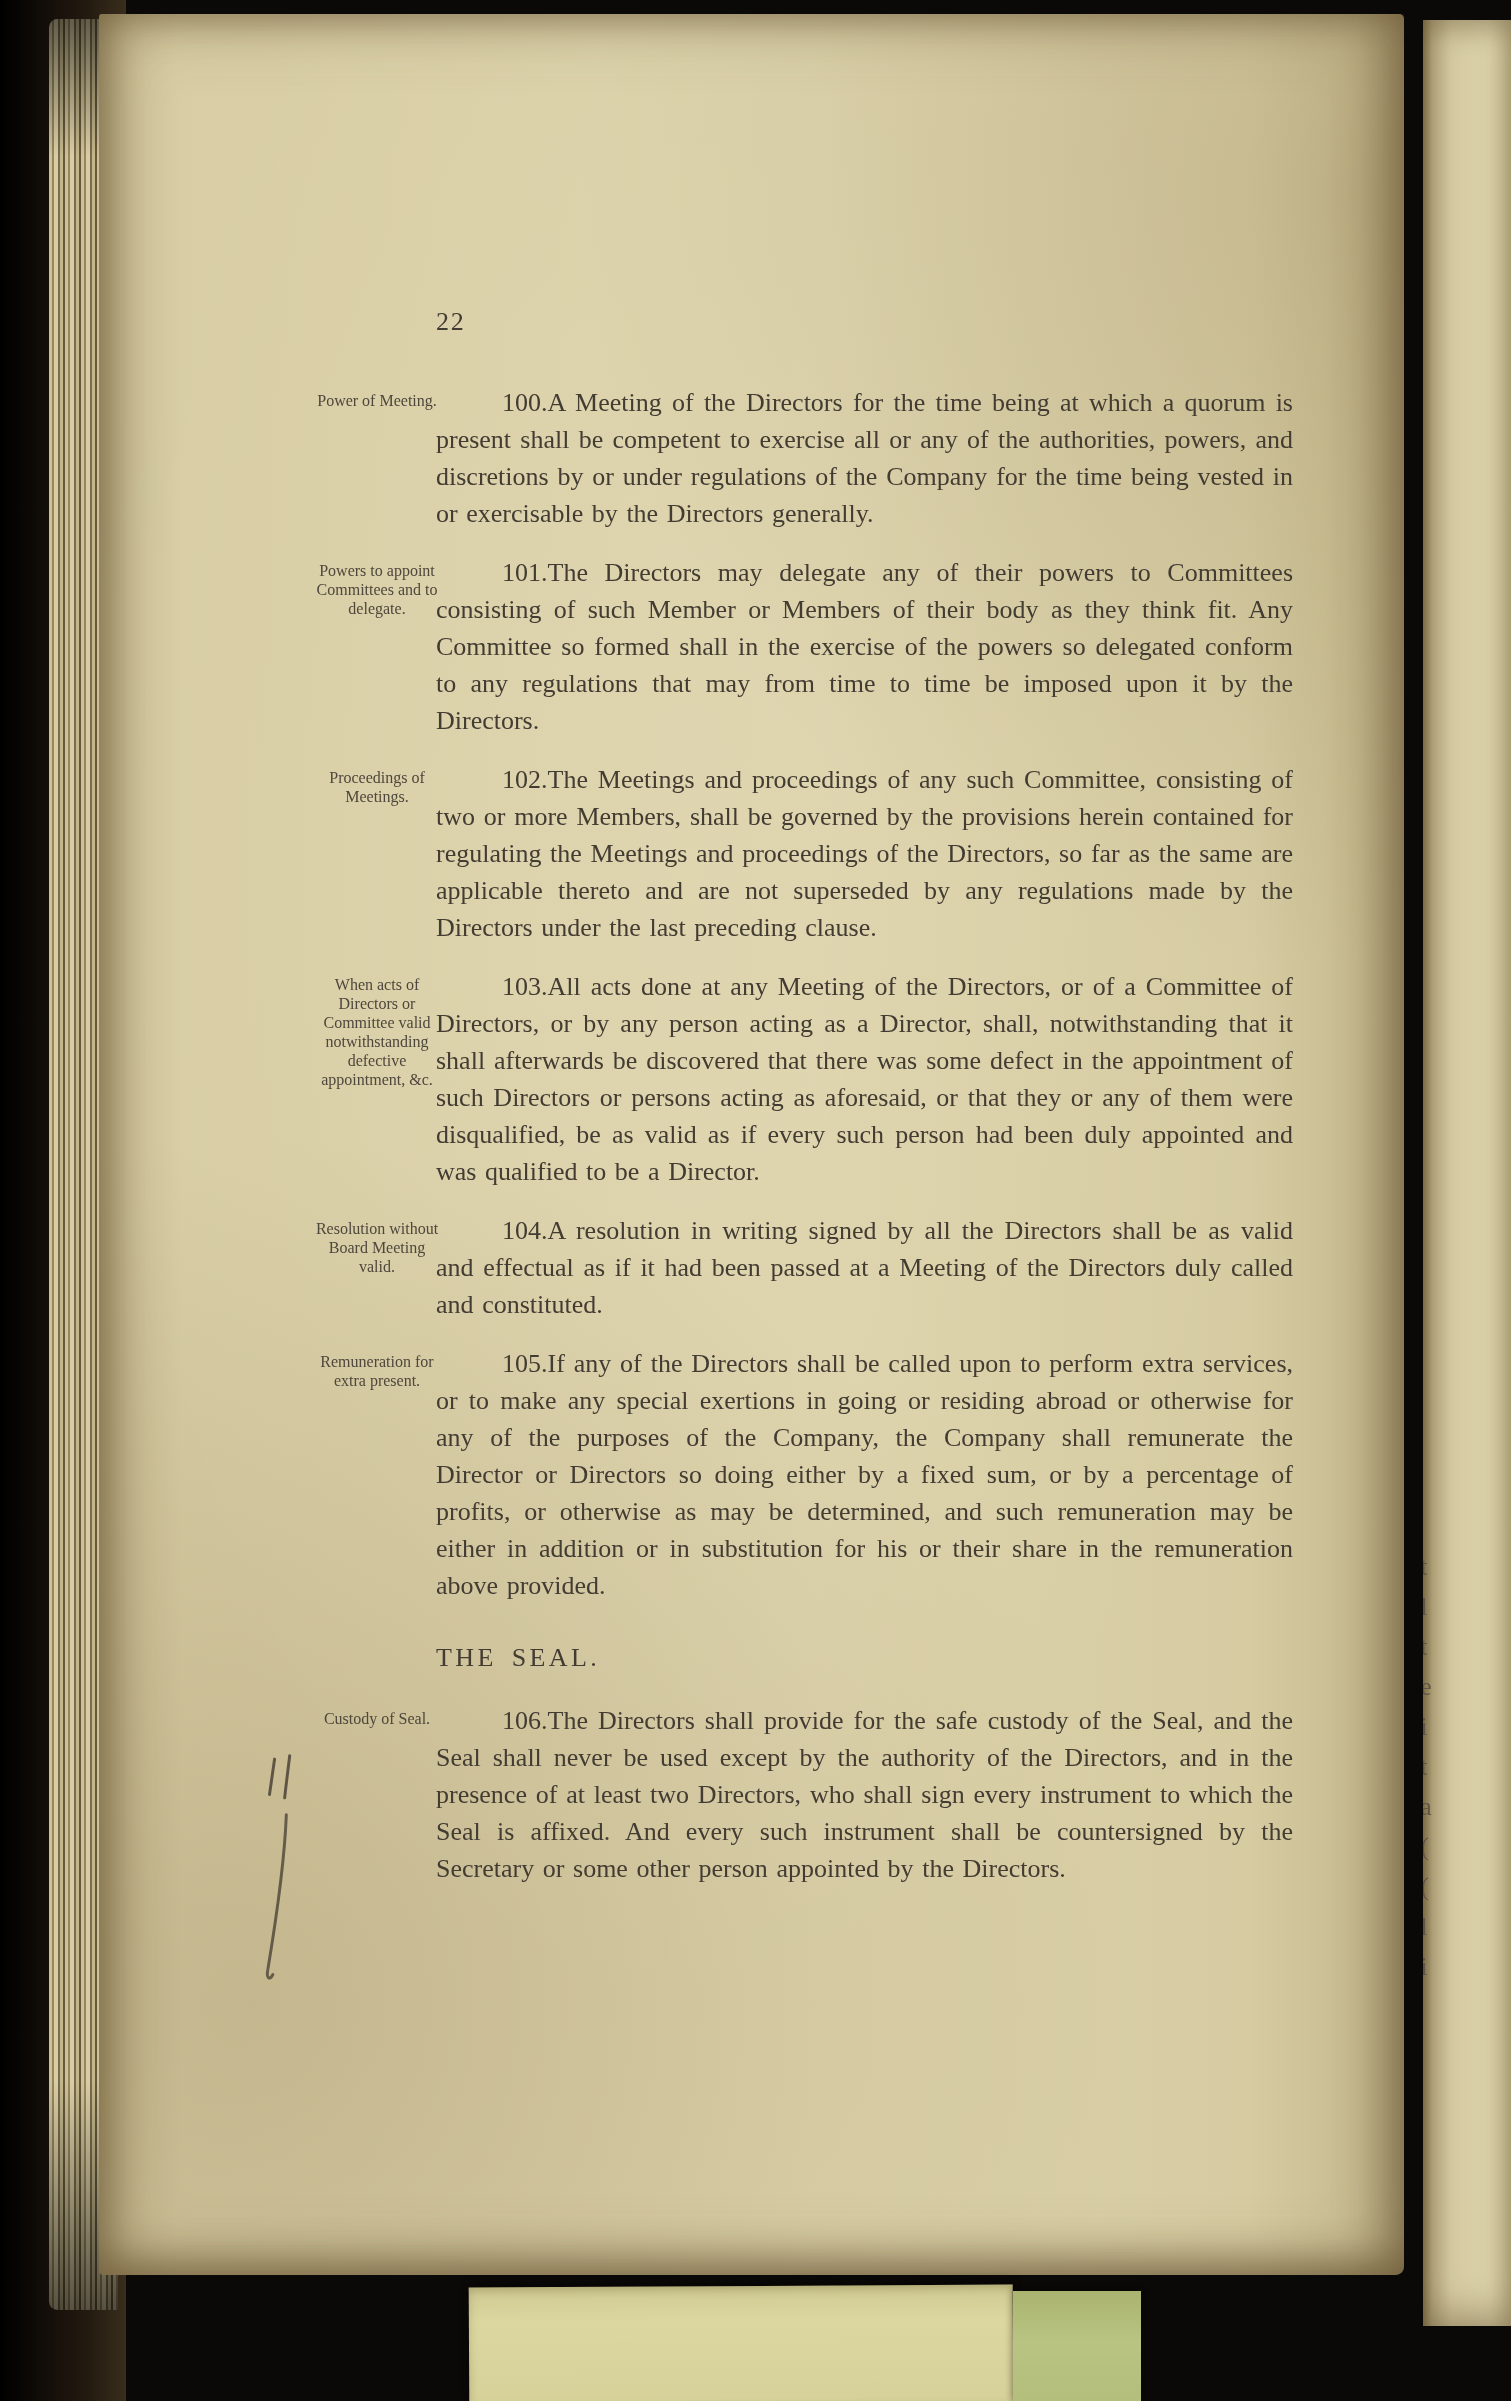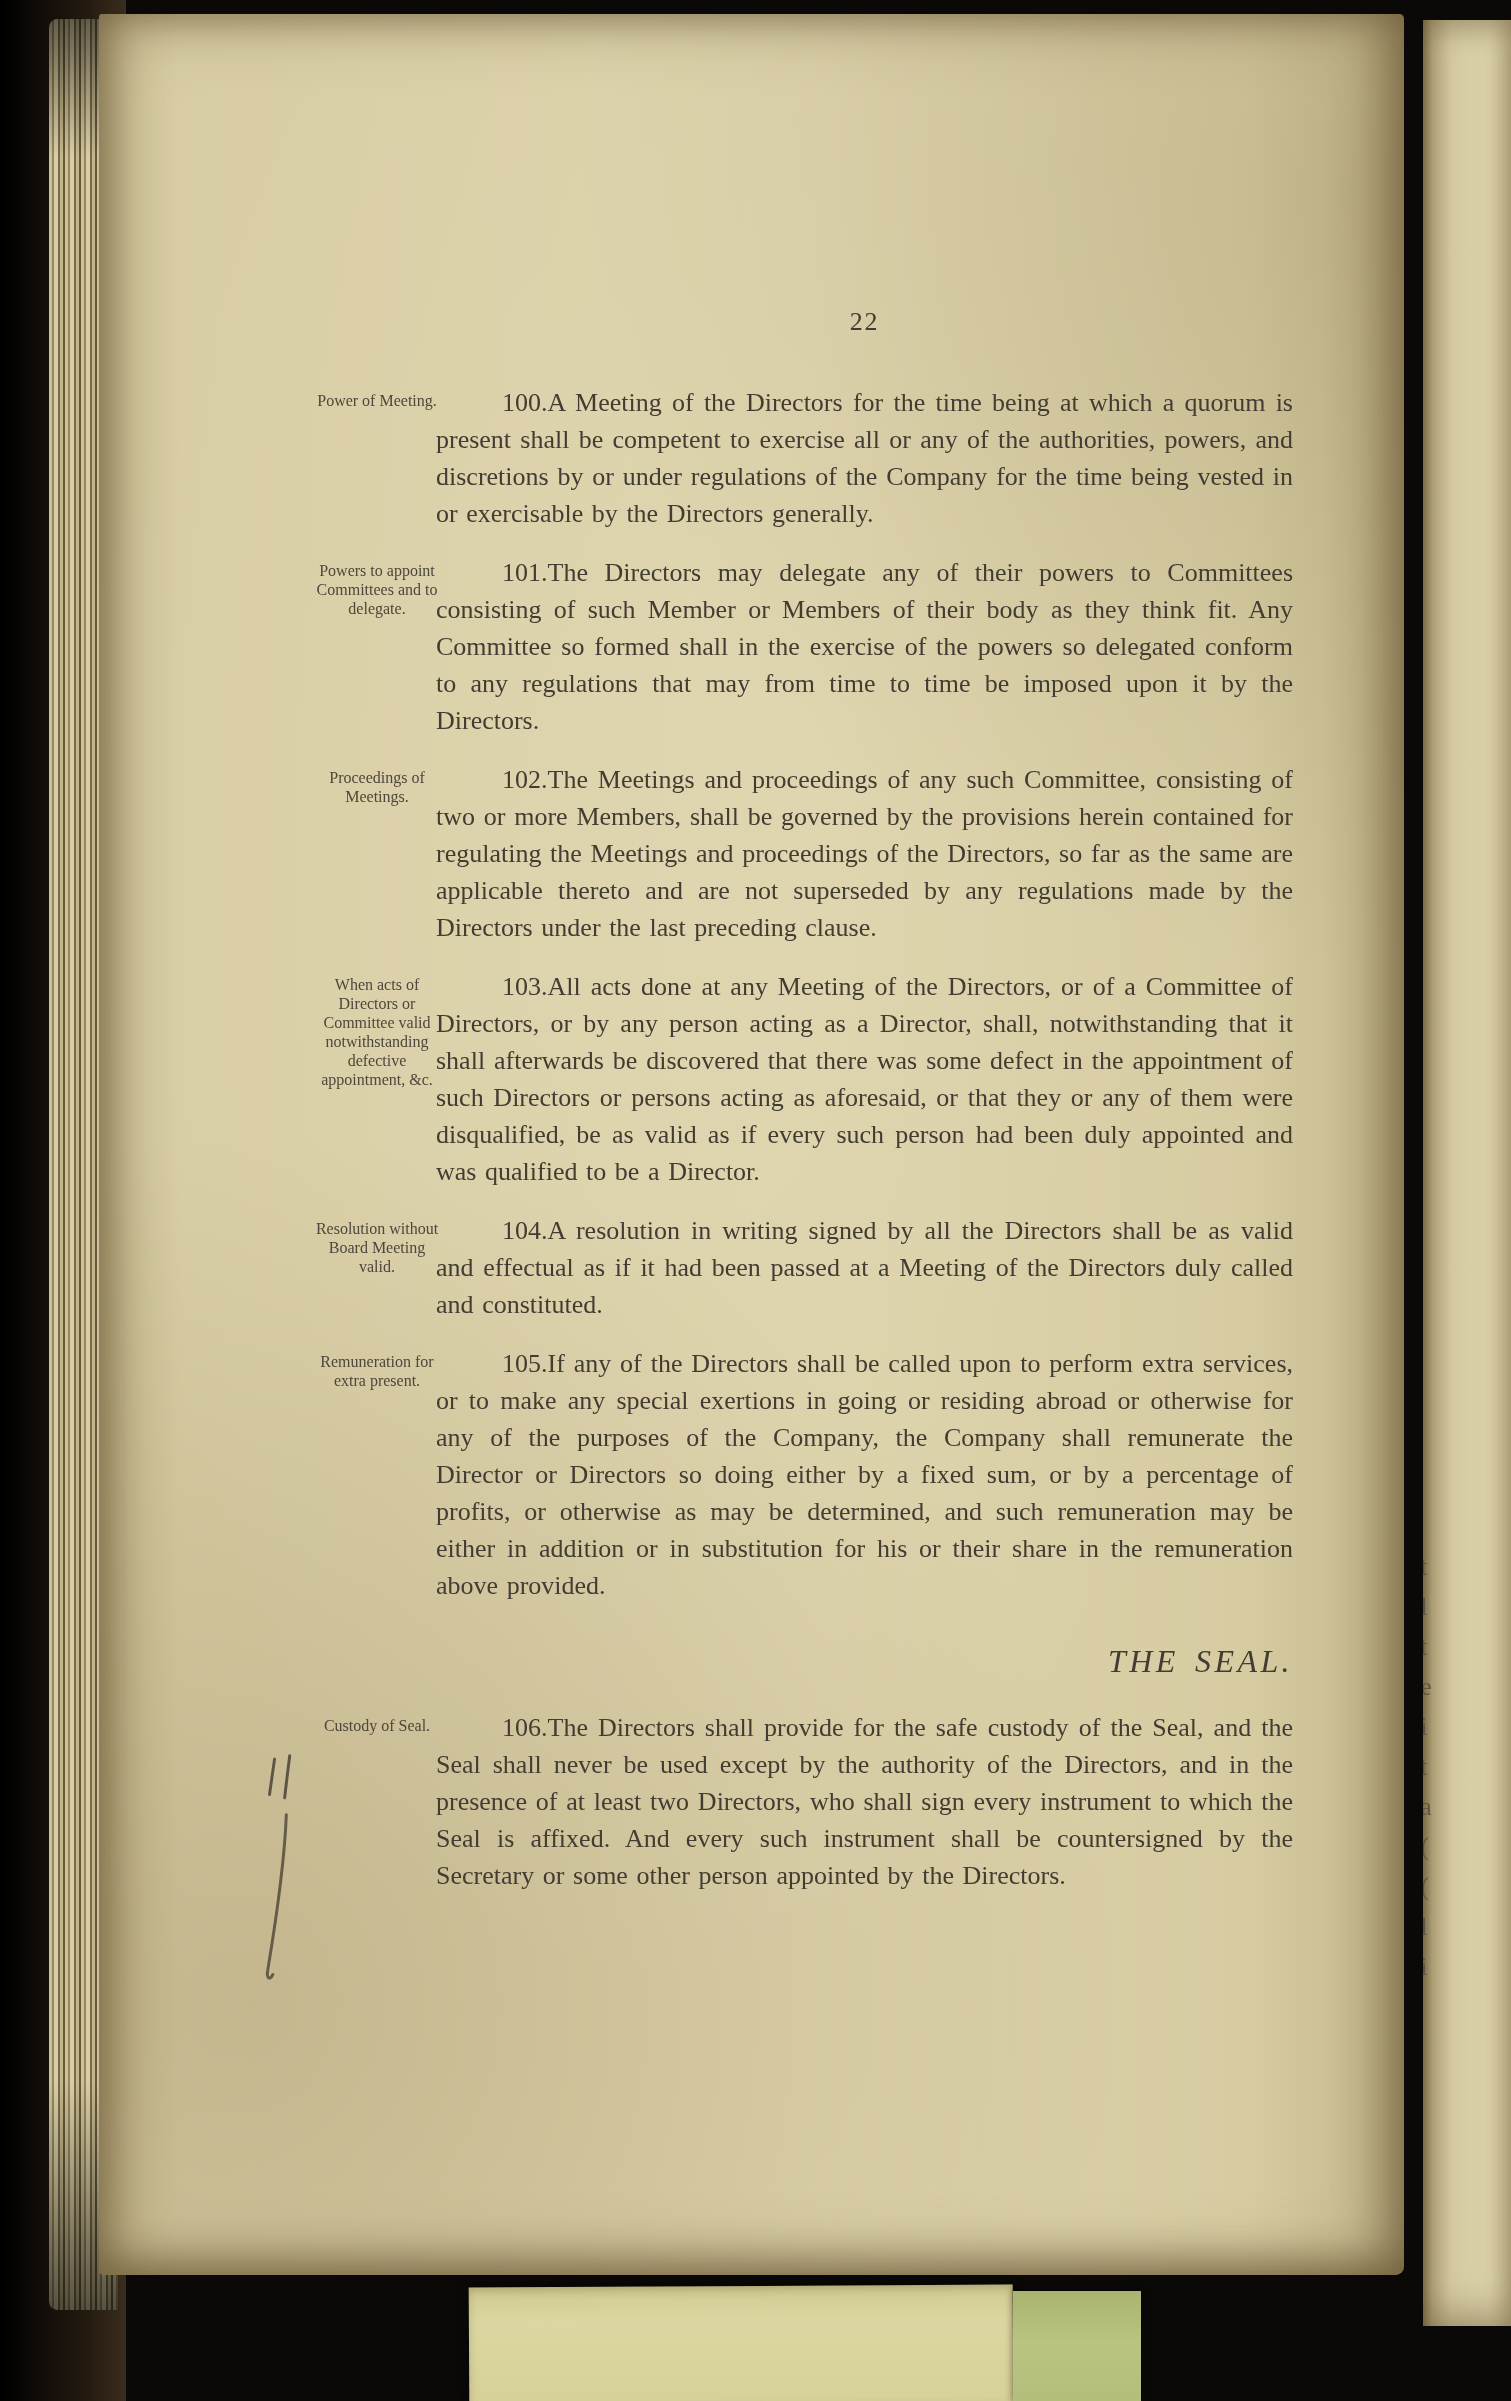--- a/index.html
+++ b/index.html
@@ -47,37 +47,37 @@
       radial-gradient(circle at 96% 8%, rgba(115,92,52,.16), transparent 32%),
       radial-gradient(ellipse at 45% 38%, rgba(255,255,242,.10), transparent 62%);
   }
 
   
   .content {
     position:absolute; left:337px; top:293px; width:857px;
     color:#433c32;
   }
   .page-number {
-    text-align:center; font-size:26px; letter-spacing:1.7px;
+    text-align:left; font-size:26px; letter-spacing:1.7px;
     margin-bottom:47px;
   }
   .clause { position:relative; margin-bottom:22px; }
   .clause-body {
     font-size:26px; line-height:37px; text-align:justify;
     text-indent:66px; word-spacing:2.1px;
   }
   .clause-num { }
   .margin-note {
     position:absolute; left:-123px; top:7.6px; width:128px;
     font-size:16px; line-height:19px; color:#4e473c;text-align:center;
   }
   .section-heading {
-    text-align:right; font-size:32px; font-weight:400;
+    text-align:left; font-size:26px; font-weight:400;
     letter-spacing:3.4px; word-spacing:5px;
-    margin:39px 0 29px 0; color:#433c32;font-style:italic;
+    margin:39px 0 29px 0; color:#433c32;
   }
 
   
   .pen-mark { position:absolute; left:157px; top:1735px; width:59px; height:244px; }
 
   
   .right-page {
     position:absolute; left:1423px; top:20px; width:89px; height:2306px;
     overflow:hidden;
     background:linear-gradient(90deg,#8f8057 0%,#bdb086 10%,#d5caa1 32%,#dcd2aa 75%,#cfc499 100%);

